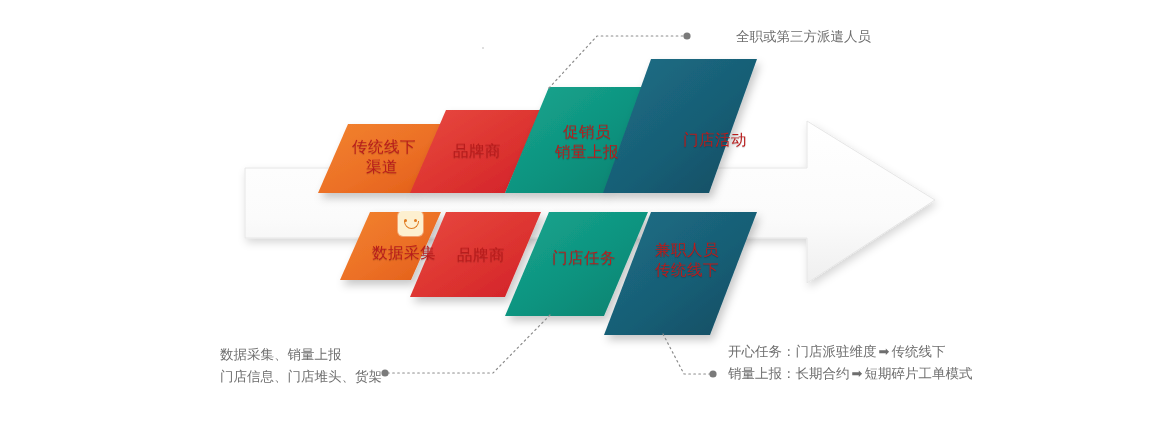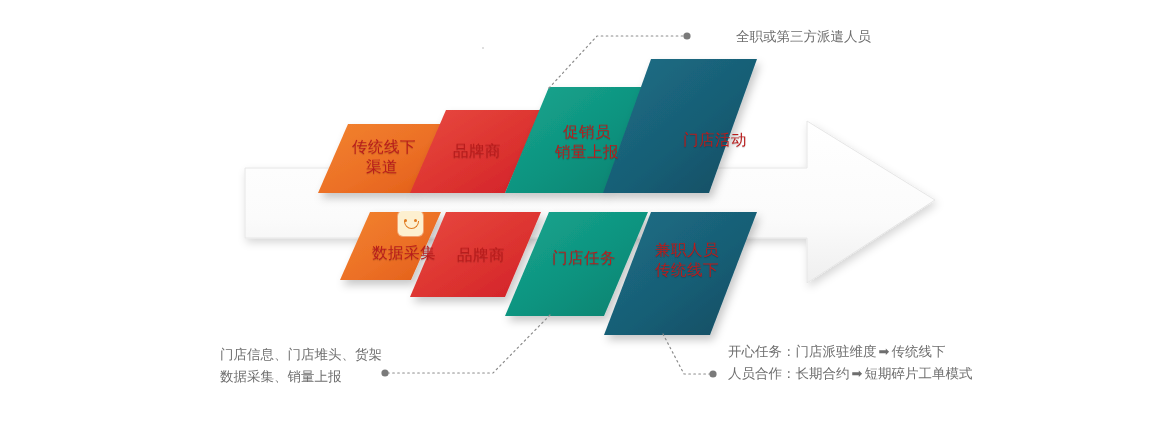--- a/index.html
+++ b/index.html
@@ -166,26 +166,26 @@
   <div class="shape-label" style="left:648px;top:234px;width:78px;margin-top:6px;">
     <div>兼职人员</div>
     <div>传统线下</div>
   </div>
 
   <div class="anno anno-top">
     <span>全职或第三方派遣人员</span>
   </div>
 
   <div class="anno anno-bl">
+    <div>数据采集、销量上报</div>
     <div>门店信息、门店堆头、货架</div>
-    <div>数据采集、销量上报</div>
   </div>
 
   <div class="anno anno-br">
     <div>
       <span>开心任务：门店派驻维度</span><span class="arw">➡</span><span>传统线下</span>
     </div>
     <div>
-      <span>人员合作：长期合约</span><span class="arw">➡</span><span>短期碎片工单模式</span>
+      <span>销量上报：长期合约</span><span class="arw">➡</span><span>短期碎片工单模式</span>
     </div>
   </div>
 
 </div>
 
 </body></html>

